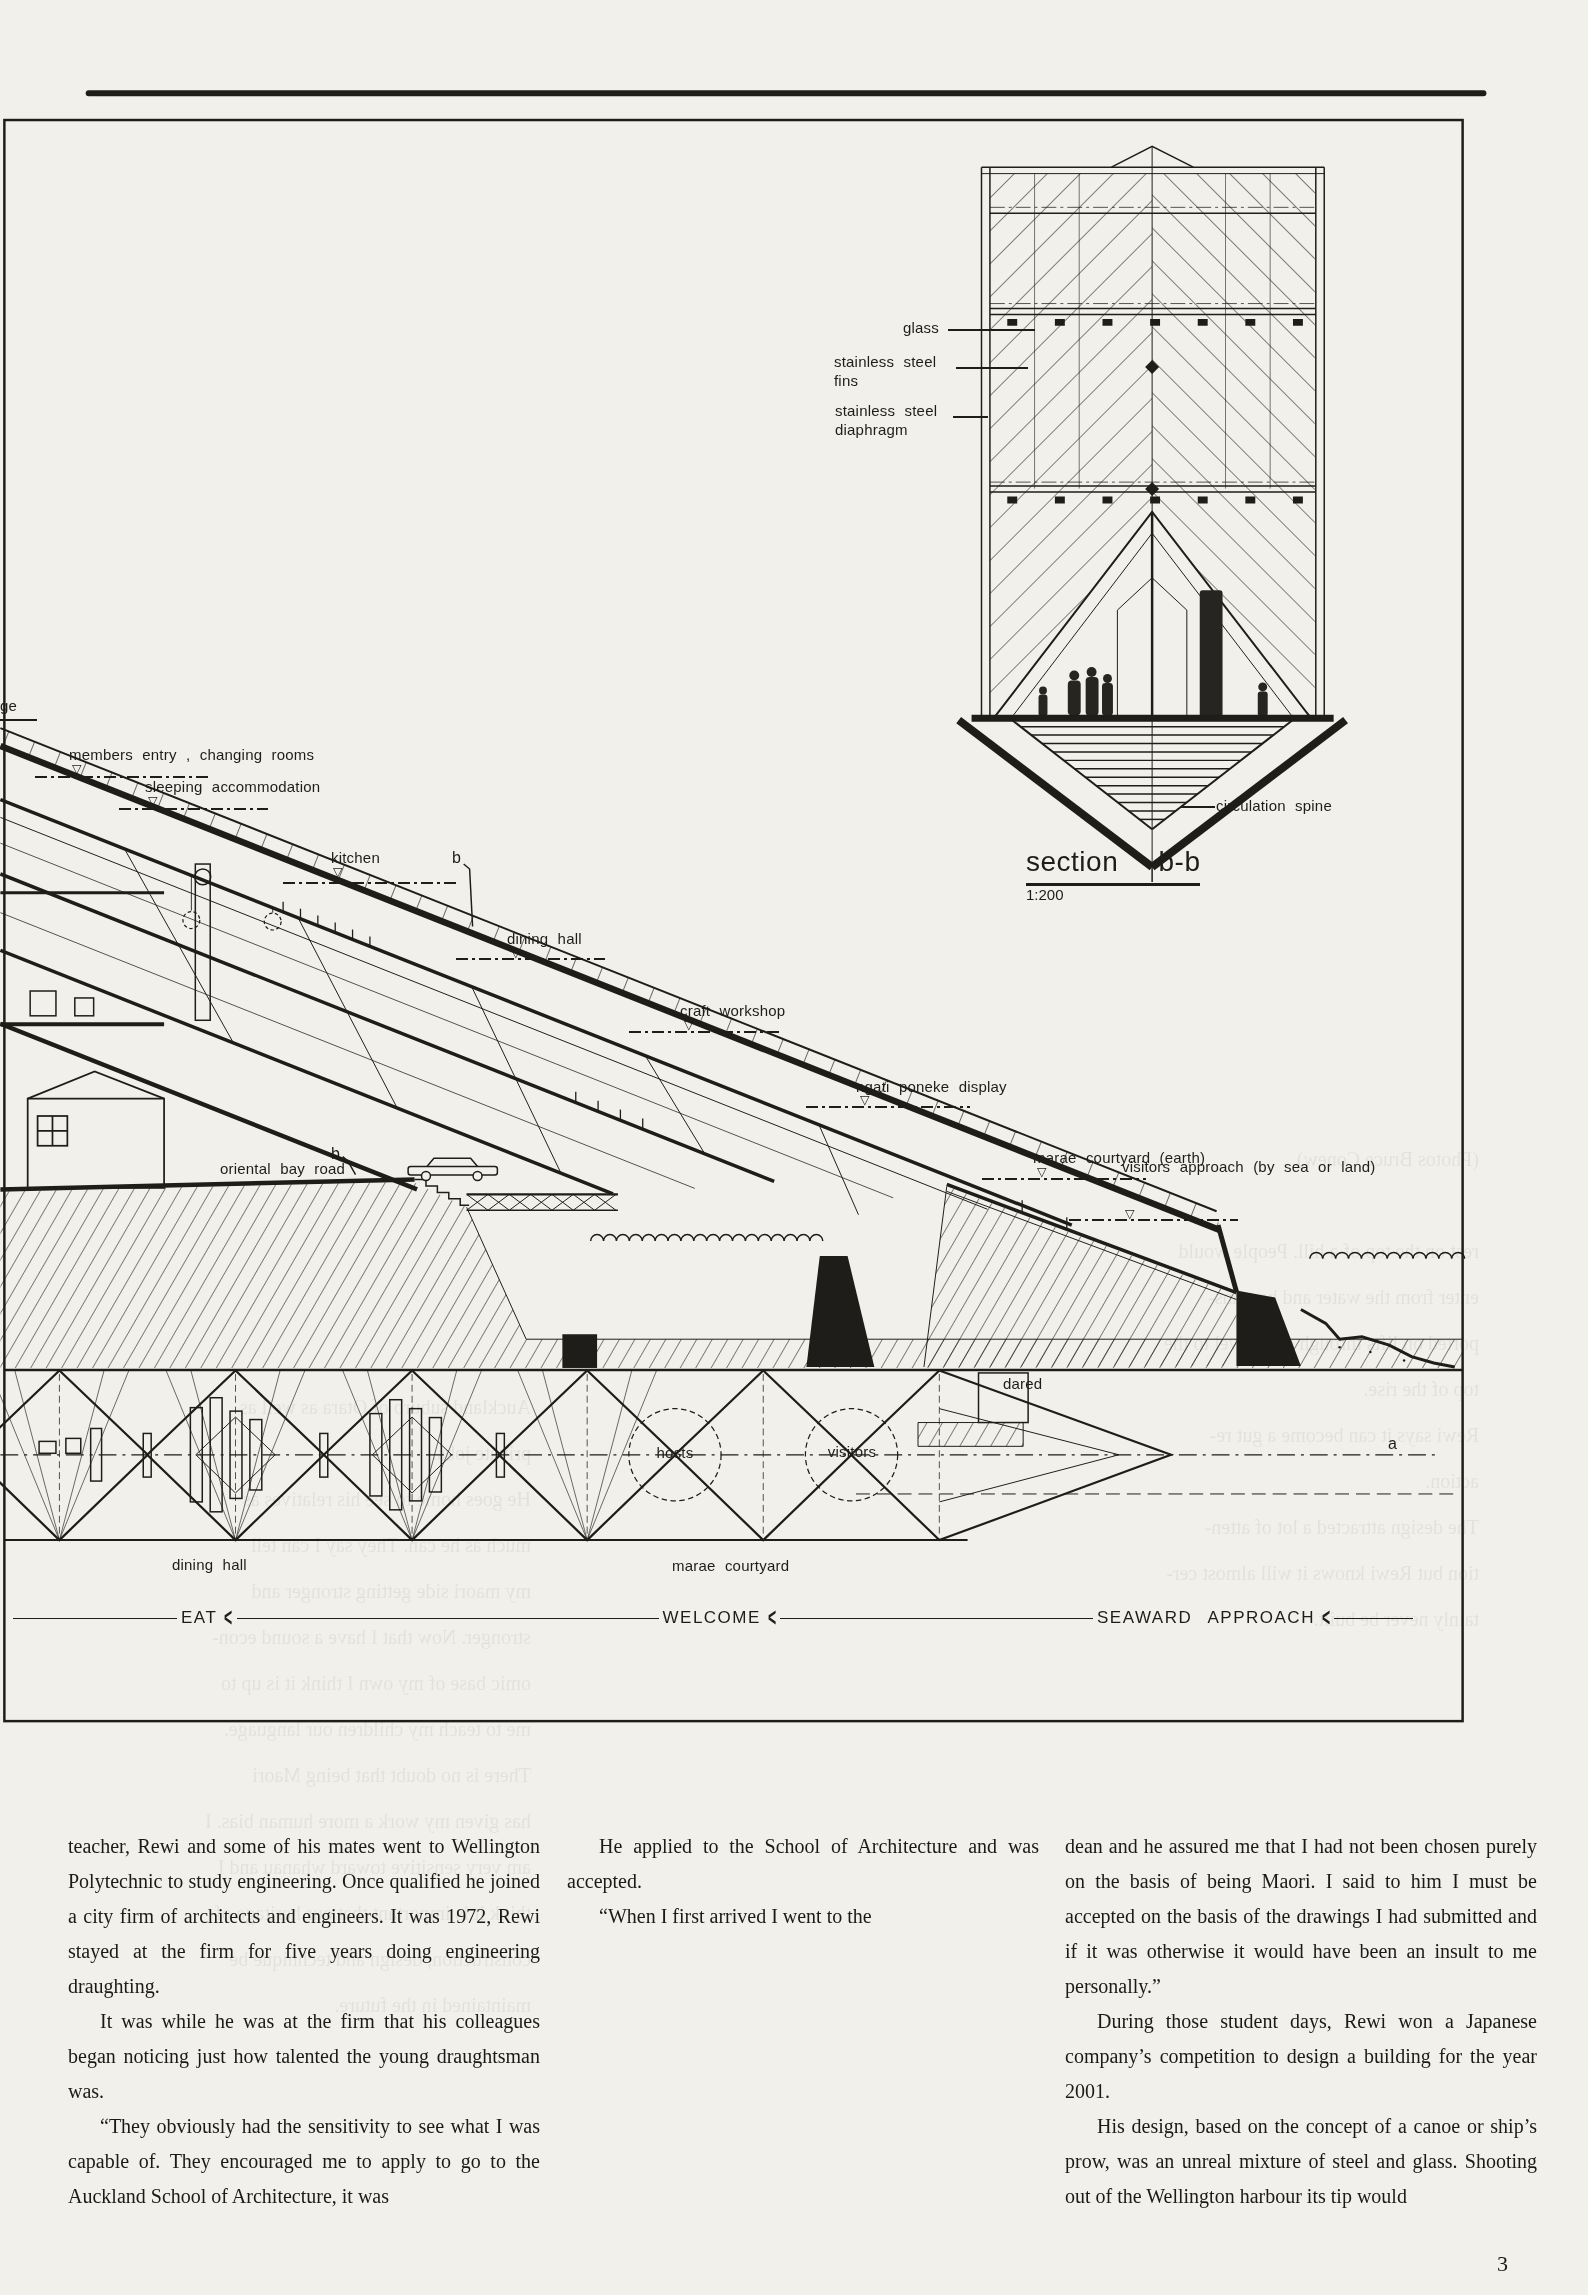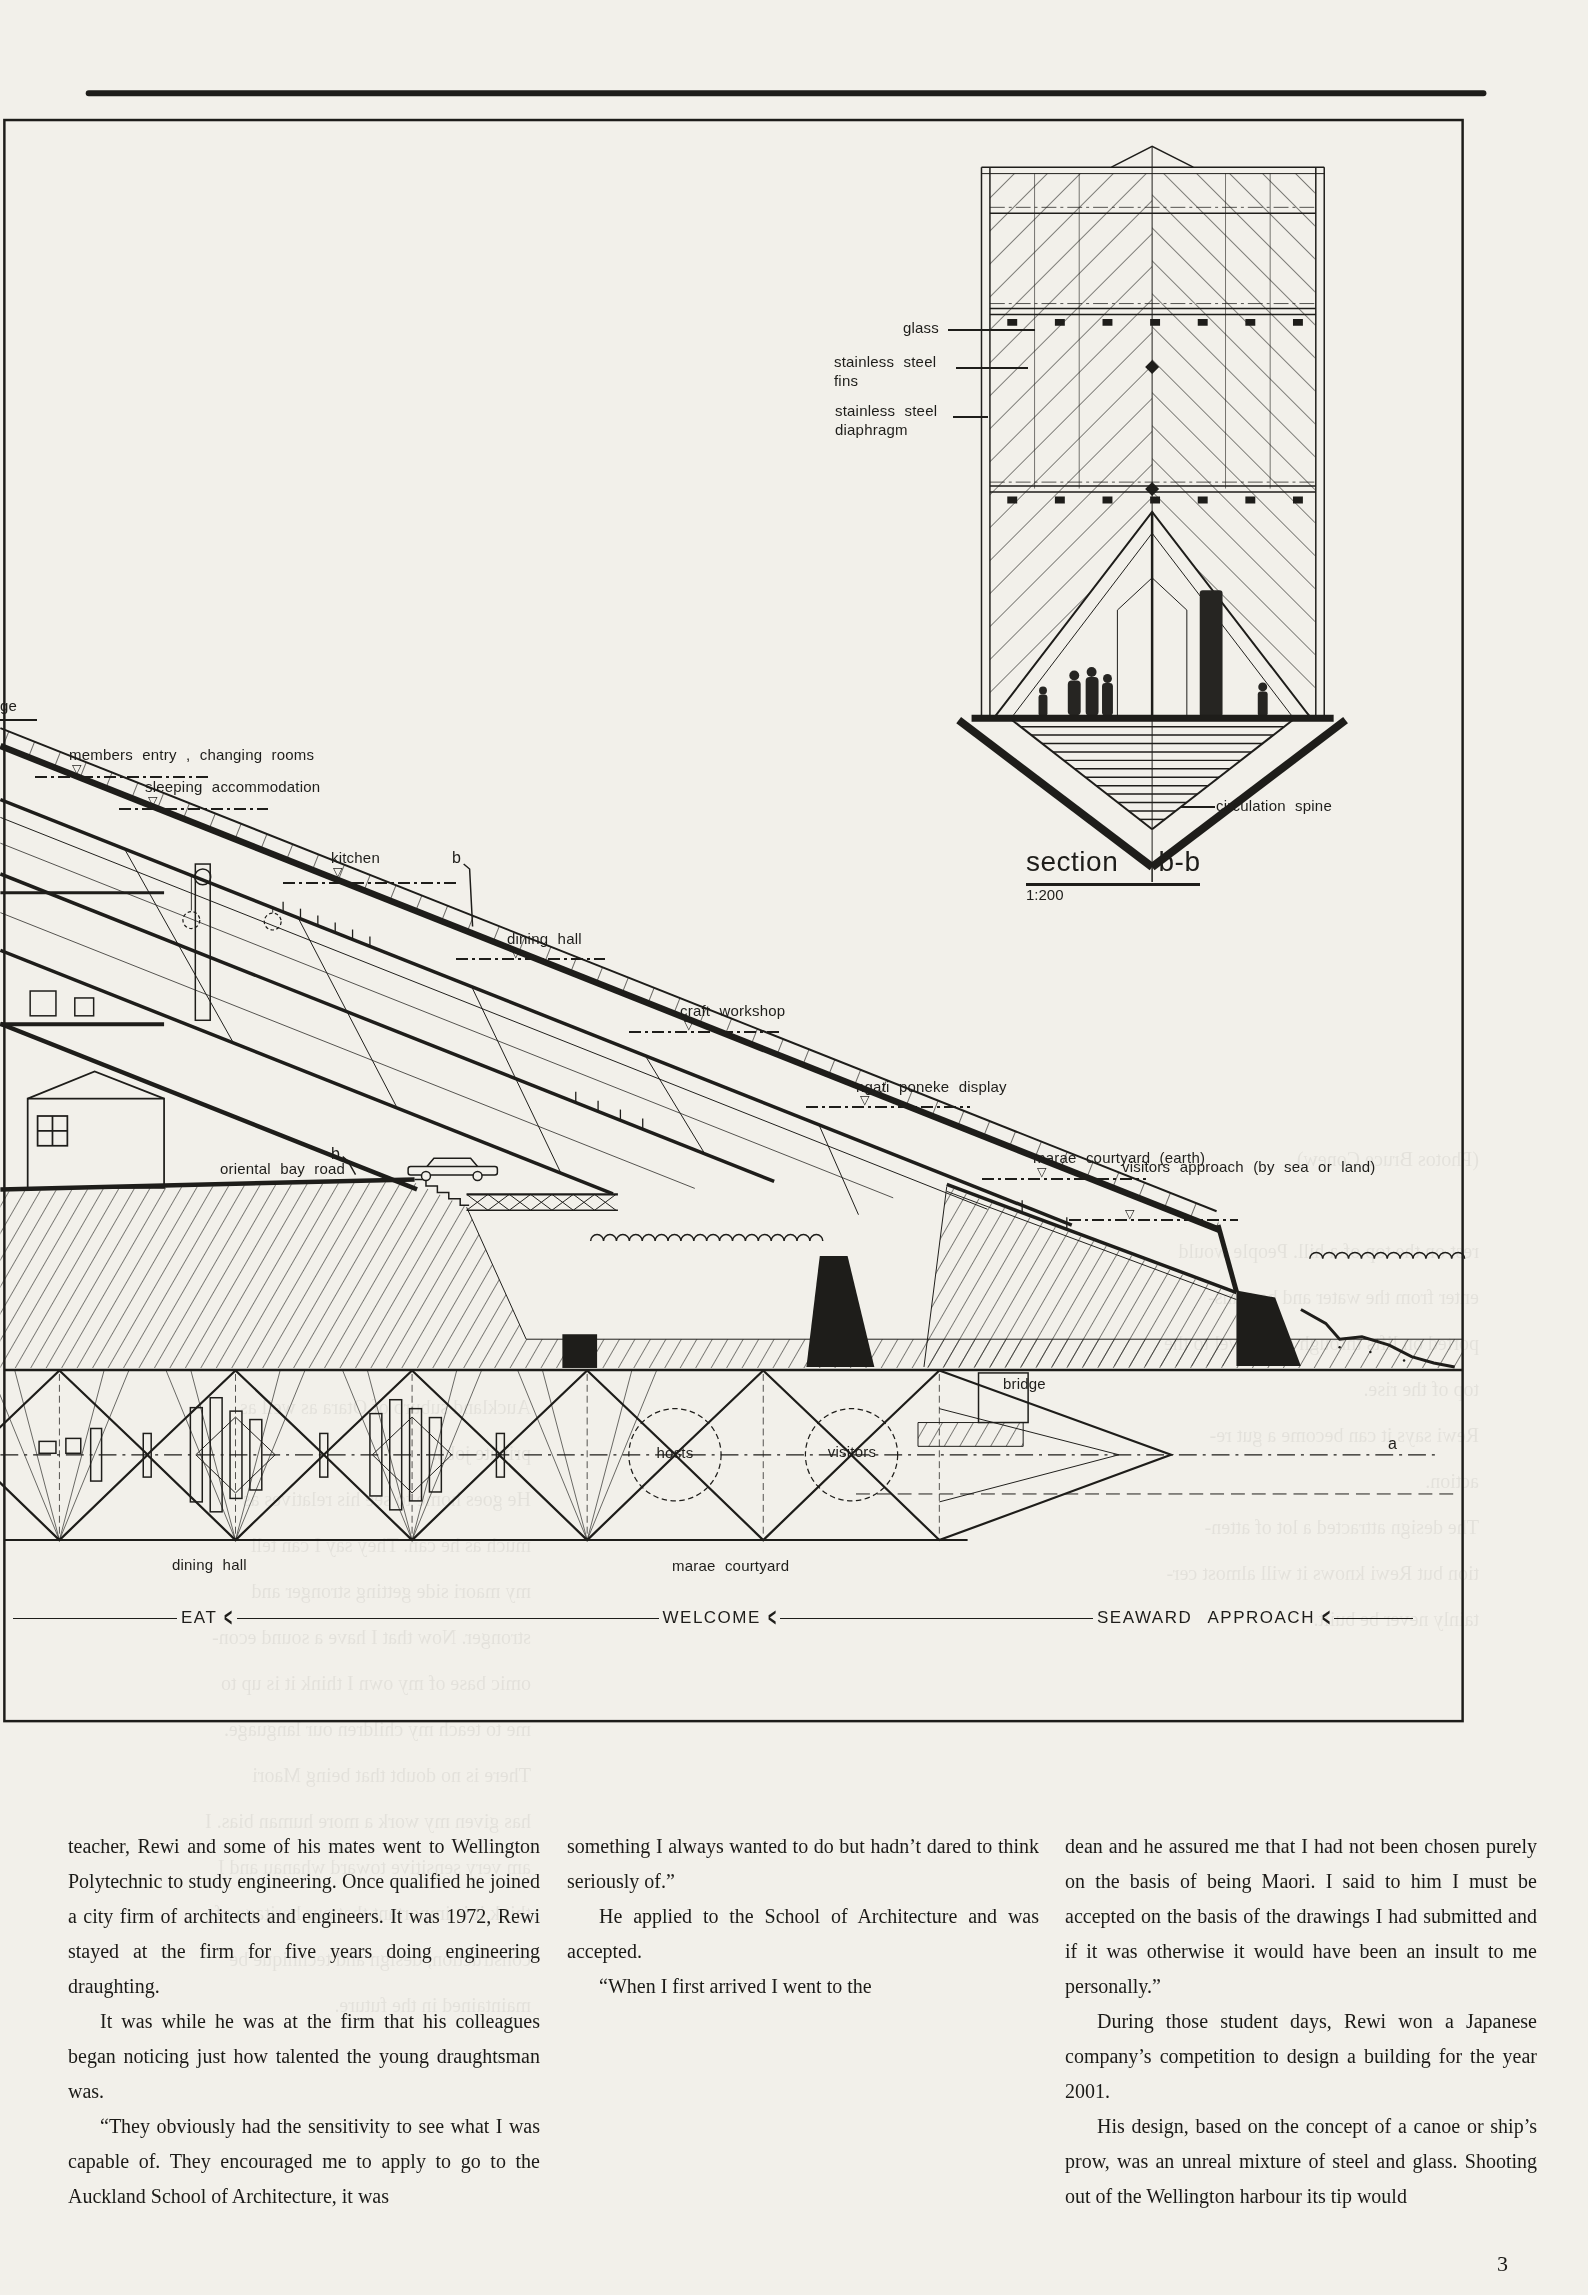--- a/index.html
+++ b/index.html
@@ -392,21 +392,21 @@
   <div class="datum" style="left:982px;top:1178px;width:164px;"></div>
 
   <div class="lbl" style="left:1122px;top:1158px;">visitors approach  (by sea or land)</div>
   <div class="tri" style="left:1125px;top:1208px;">▽</div>
   <div class="datum" style="left:1069px;top:1219px;width:169px;"></div>
 
   <div class="lbl" style="left:220px;top:1160px;">oriental bay road</div>
   <div class="lbl" style="left:452px;top:849px;font-size:16px;">b</div>
   <div class="lbl" style="left:331px;top:1145px;font-size:16px;">b</div>
   <div class="lbl" style="left:1388px;top:1435px;font-size:16px;">a</div>
-  <div class="lbl" style="left:1003px;top:1375px;">bridge</div>
+  <div class="lbl" style="left:1003px;top:1375px;">dared</div>
 
   <div class="lbl" style="left:628px;top:1444px;width:94px;text-align:center;">hosts</div>
   <div class="lbl" style="left:805px;top:1443px;width:94px;text-align:center;">visitors</div>
   <div class="lbl" style="left:172px;top:1556px;">dining hall</div>
   <div class="lbl" style="left:672px;top:1557px;">marae courtyard</div>
 
   <div class="arrow-row">
     <span class="aline" style="width:164px;"></span>
     <span class="atxt">EAT</span>
     <span class="ahead">&lt;</span>
@@ -418,21 +418,20 @@
     <span class="ahead">&lt;</span>
     <span class="aline" style="width:79px;"></span>
   </div>
 
   <div class="col" style="left:68px;">
     <p>teacher, Rewi and some of his mates went to Wellington Polytechnic to study engineering. Once qualified he joined a city firm of architects and engineers. It was 1972, Rewi stayed at the firm for five years doing engineering draughting.</p>
     <p class="ind">It was while he was at the firm that his colleagues began noticing just how talented the young draughtsman was.</p>
     <p class="ind">“They obviously had the sensitivity to see what I was capable of. They encouraged me to apply to go to the Auckland School of Architecture, it was</p>
   </div>
   <div class="col" style="left:567px;">
-    <p>something I always wanted to do but hadn’t dared to think seriously of.”</p>
     <p class="ind">He applied to the School of Architecture and was accepted.</p>
     <p class="ind">“When I first arrived I went to the</p>
   </div>
   <div class="col" style="left:1065px;">
     <p>dean and he assured me that I had not been chosen purely on the basis of being Maori. I said to him I must be accepted on the basis of the drawings I had submitted and if it was otherwise it would have been an insult to me personally.”</p>
     <p class="ind">During those student days, Rewi won a Japanese company’s competition to design a building for the year 2001.</p>
     <p class="ind">His design, based on the concept of a canoe or ship’s prow, was an unreal mixture of steel and glass. Shooting out of the Wellington harbour its tip would</p>
   </div>
 
   <div class="pagenum">3</div>

